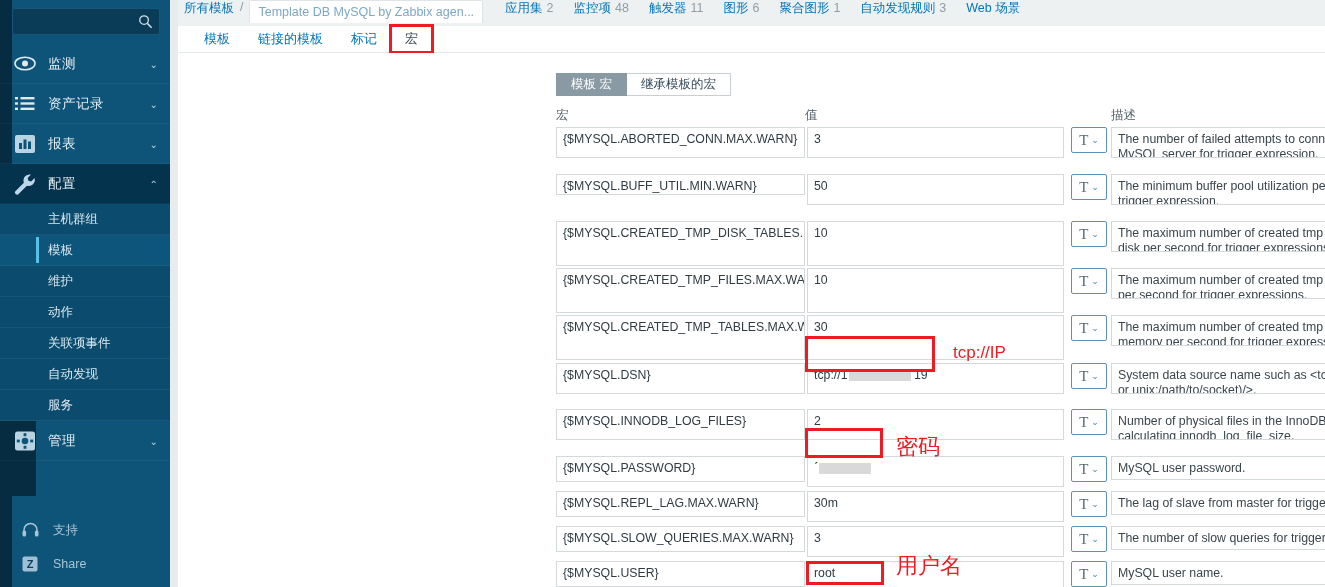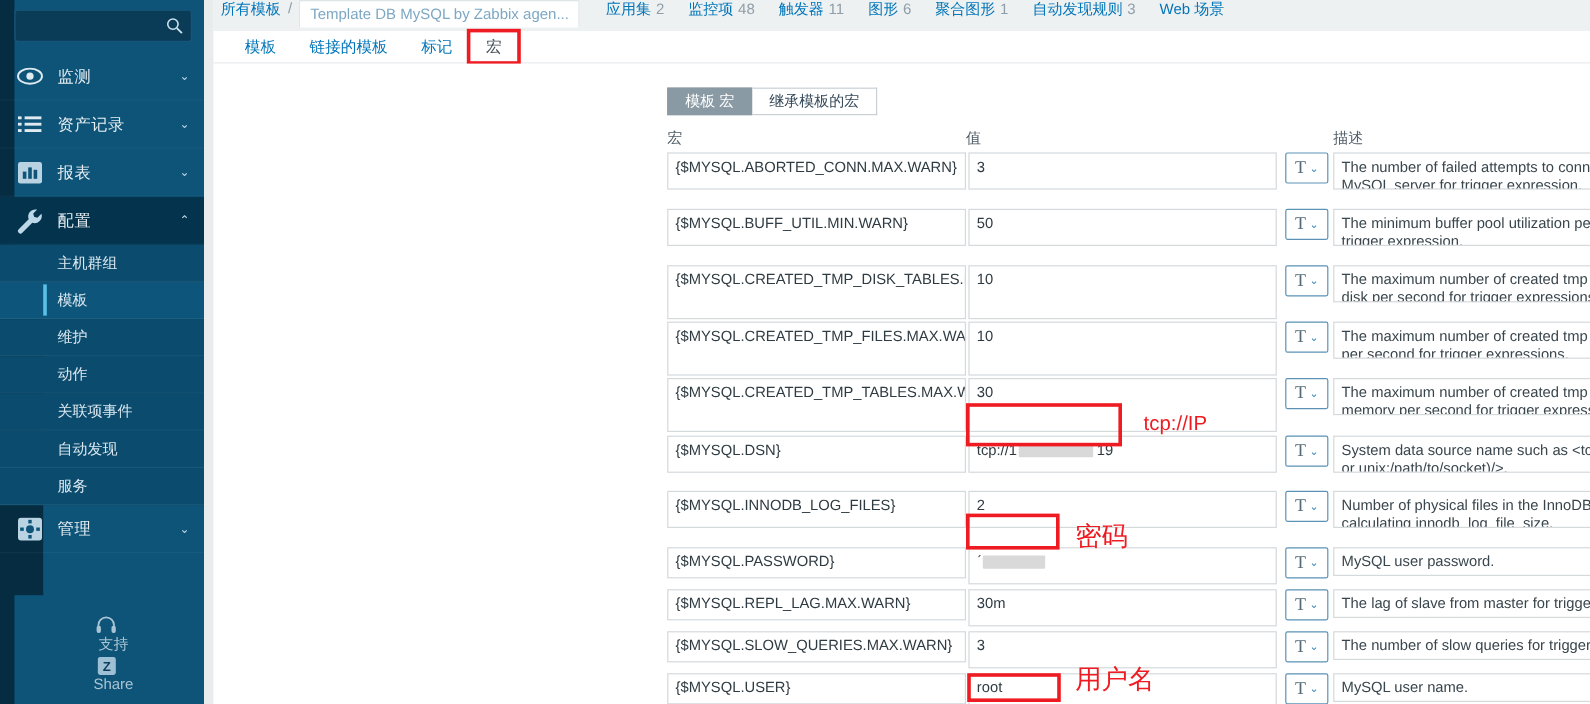--- a/index.html
+++ b/index.html
@@ -77,21 +77,21 @@
     content:""; position:absolute; left:36px; top:2px; bottom:2px;
     width:3px; background:#59c0e8;
   }
   .sub-strip{
     position:absolute; left:0; top:0; width:36px; height:100%;
     background:#062c42;
   }
   .footer-nav{ position:absolute; left:0; bottom:6px; width:170px; }
   .foot-item{
     height:34px; display:flex; align-items:center; padding-left:19px;
-    color:#a9c4d4; font-size:12.5px; cursor:pointer;flex-direction:column;
+    color:#a9c4d4; font-size:12.5px; cursor:pointer;
   }
   .foot-item .ico{ width:22px; margin-right:12px; display:inline-flex; align-items:center; justify-content:center;}
 
   
   #main{
     position:absolute; left:170px; top:0; right:0; bottom:0;
     background:#ffffff;
   }
   #gutter{
     position:absolute; left:0; top:0; width:8px; height:587px;
@@ -385,21 +385,21 @@
         <div class="row" style="top: 0px; height: 31px;">
           <div class="fld macro" style="top: 0px; height: 31px;">{$MYSQL.ABORTED_CONN.MAX.WARN}</div>
           <div class="fld value" style="top: 0px; height: 31px;">3</div>
           <div class="tbtn" style="top: 0px;">
             <span class="tg">T</span>
             <span class="cg">⌄</span>
           </div>
           <div class="fld desc" style="top: 0px; height: 31px;">The number of failed attempts to connect to the MySQL server for trigger expression.</div>
         </div>
         <div class="row" style="top: 47px; height: 31px;">
-          <div class="fld macro" style="top: 0px; height: 31px;">{$MYSQL.BUFF_UTIL.MIN.WARN}</div>
+          <div class="fld macro" style="top: 0px; height: 21px;">{$MYSQL.BUFF_UTIL.MIN.WARN}</div>
           <div class="fld value" style="top: 0px; height: 31px;">50</div>
           <div class="tbtn" style="top: 0px;">
             <span class="tg">T</span>
             <span class="cg">⌄</span>
           </div>
           <div class="fld desc" style="top: 0px; height: 31px;">The minimum buffer pool utilization percentage for trigger expression.</div>
         </div>
         <div class="row" style="top: 94px; height: 45px;">
           <div class="fld macro" style="top: 0px; height: 45px;">{$MYSQL.CREATED_TMP_DISK_TABLES.MAX.WARN}</div>
           <div class="fld value" style="top: 0px; height: 45px;">10</div>

